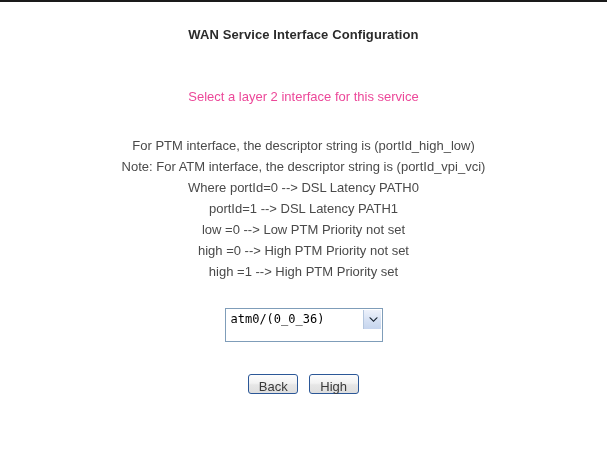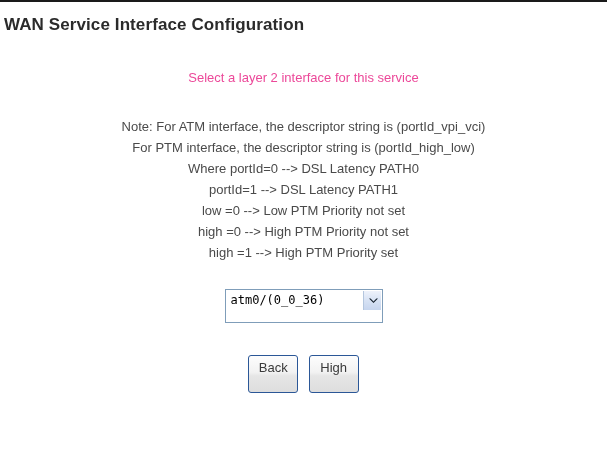--- a/index.html
+++ b/index.html
@@ -15,24 +15,25 @@
   }
   #page {
     position: relative;
     width: 607px;
     height: 459px;
     background: #ffffff;
     border-top: 2px solid #1a1a1a;
     box-sizing: border-box;
   }
   .page-title {
-    font-size: 17px;
+    text-align: center;
+    font-size: 13px;
     font-weight: bold;
     color: #2b2b2b;
-    margin: 4px;
+    margin: 16px;
     padding-top: 9px;
     letter-spacing: 0.1px;
   }
   .subtitle {
     text-align: center;
     font-size: 13px;
     color: #ec4899;
     margin: 0;
     padding-top: 31px;
   }
@@ -87,21 +88,21 @@
     top: 6px;
     left: 4px;
   }
   .button-row {
     text-align: center;
     padding-top: 32px;
   }
   .nav-button {
     display: inline-block;
     min-width: 50px;
-    height: 38px;
+    height: 20px;
     box-sizing: border-box;
     padding: 0 8px;
     margin: 0 3px;
     font-family: "Liberation Sans", sans-serif;
     font-size: 13px;
     color: #3a3a3a;
     line-height: 24px;
     text-align: center;
     background: linear-gradient(to bottom, #fdfdfd 0%, #f2f2f2 45%, #e6e6e6 55%, #dedede 100%);
     border: 1px solid #2b5797;
@@ -112,22 +113,22 @@
 </head>
 <body>
 
 <div id="page">
 
   <h1 class="page-title">WAN Service Interface Configuration</h1>
 
   <p class="subtitle">Select a layer 2 interface for this service</p>
 
   <div class="note-block">
+    <p class="note-line">For PTM interface, the descriptor string is (portId_high_low)</p>
     <p class="note-line">Note: For ATM interface, the descriptor string is (portId_vpi_vci)</p>
-    <p class="note-line">For PTM interface, the descriptor string is (portId_high_low)</p>
     <p class="note-line">Where portId=0 --&gt; DSL Latency PATH0</p>
     <p class="note-line">portId=1 --&gt; DSL Latency PATH1</p>
     <p class="note-line">low =0 --&gt; Low PTM Priority not set</p>
     <p class="note-line">high =0 --&gt; High PTM Priority not set</p>
     <p class="note-line">high =1 --&gt; High PTM Priority set</p>
   </div>
 
   <div class="select-row">
     <div class="iface-select">
       <span class="value">atm0/(0_0_36)</span>

